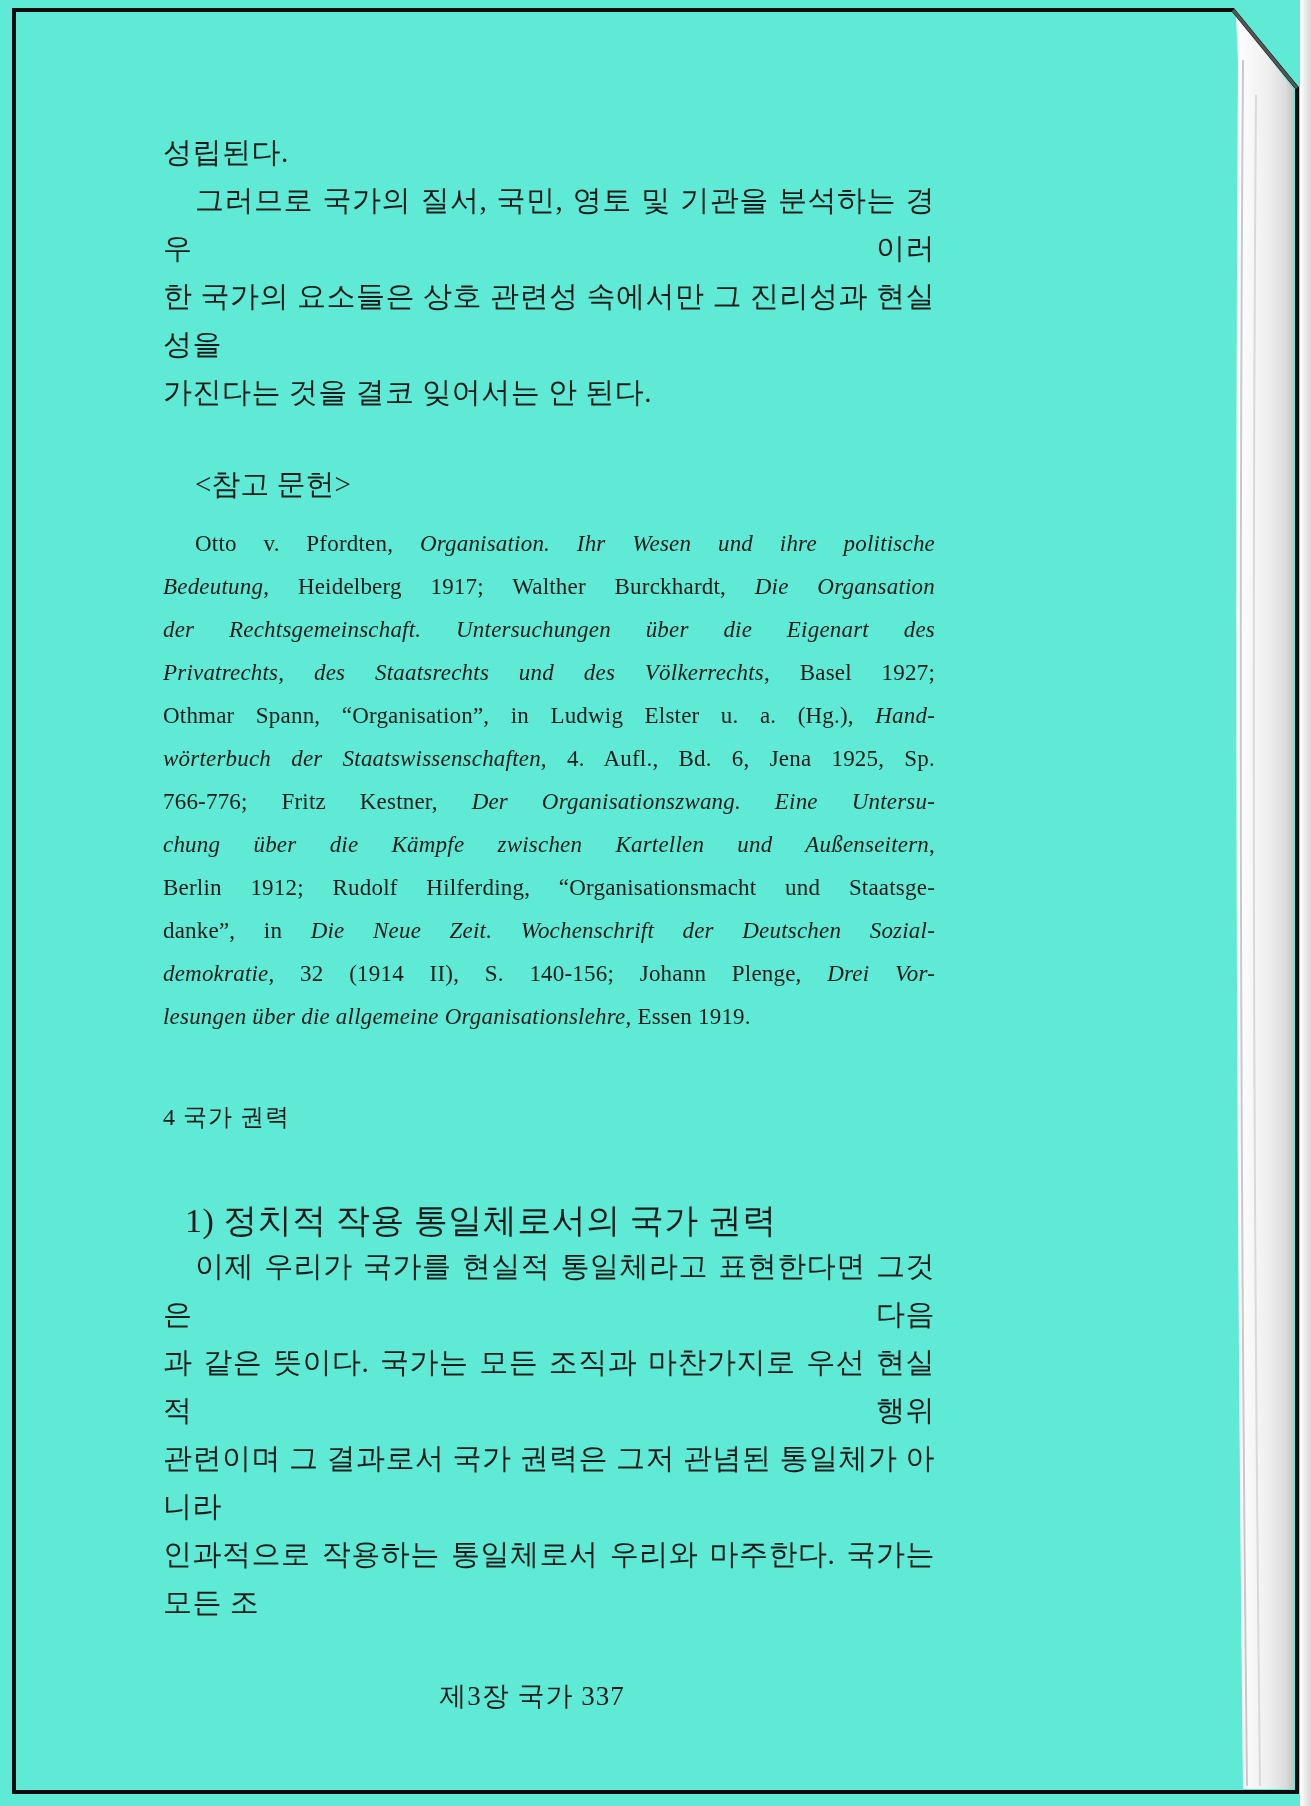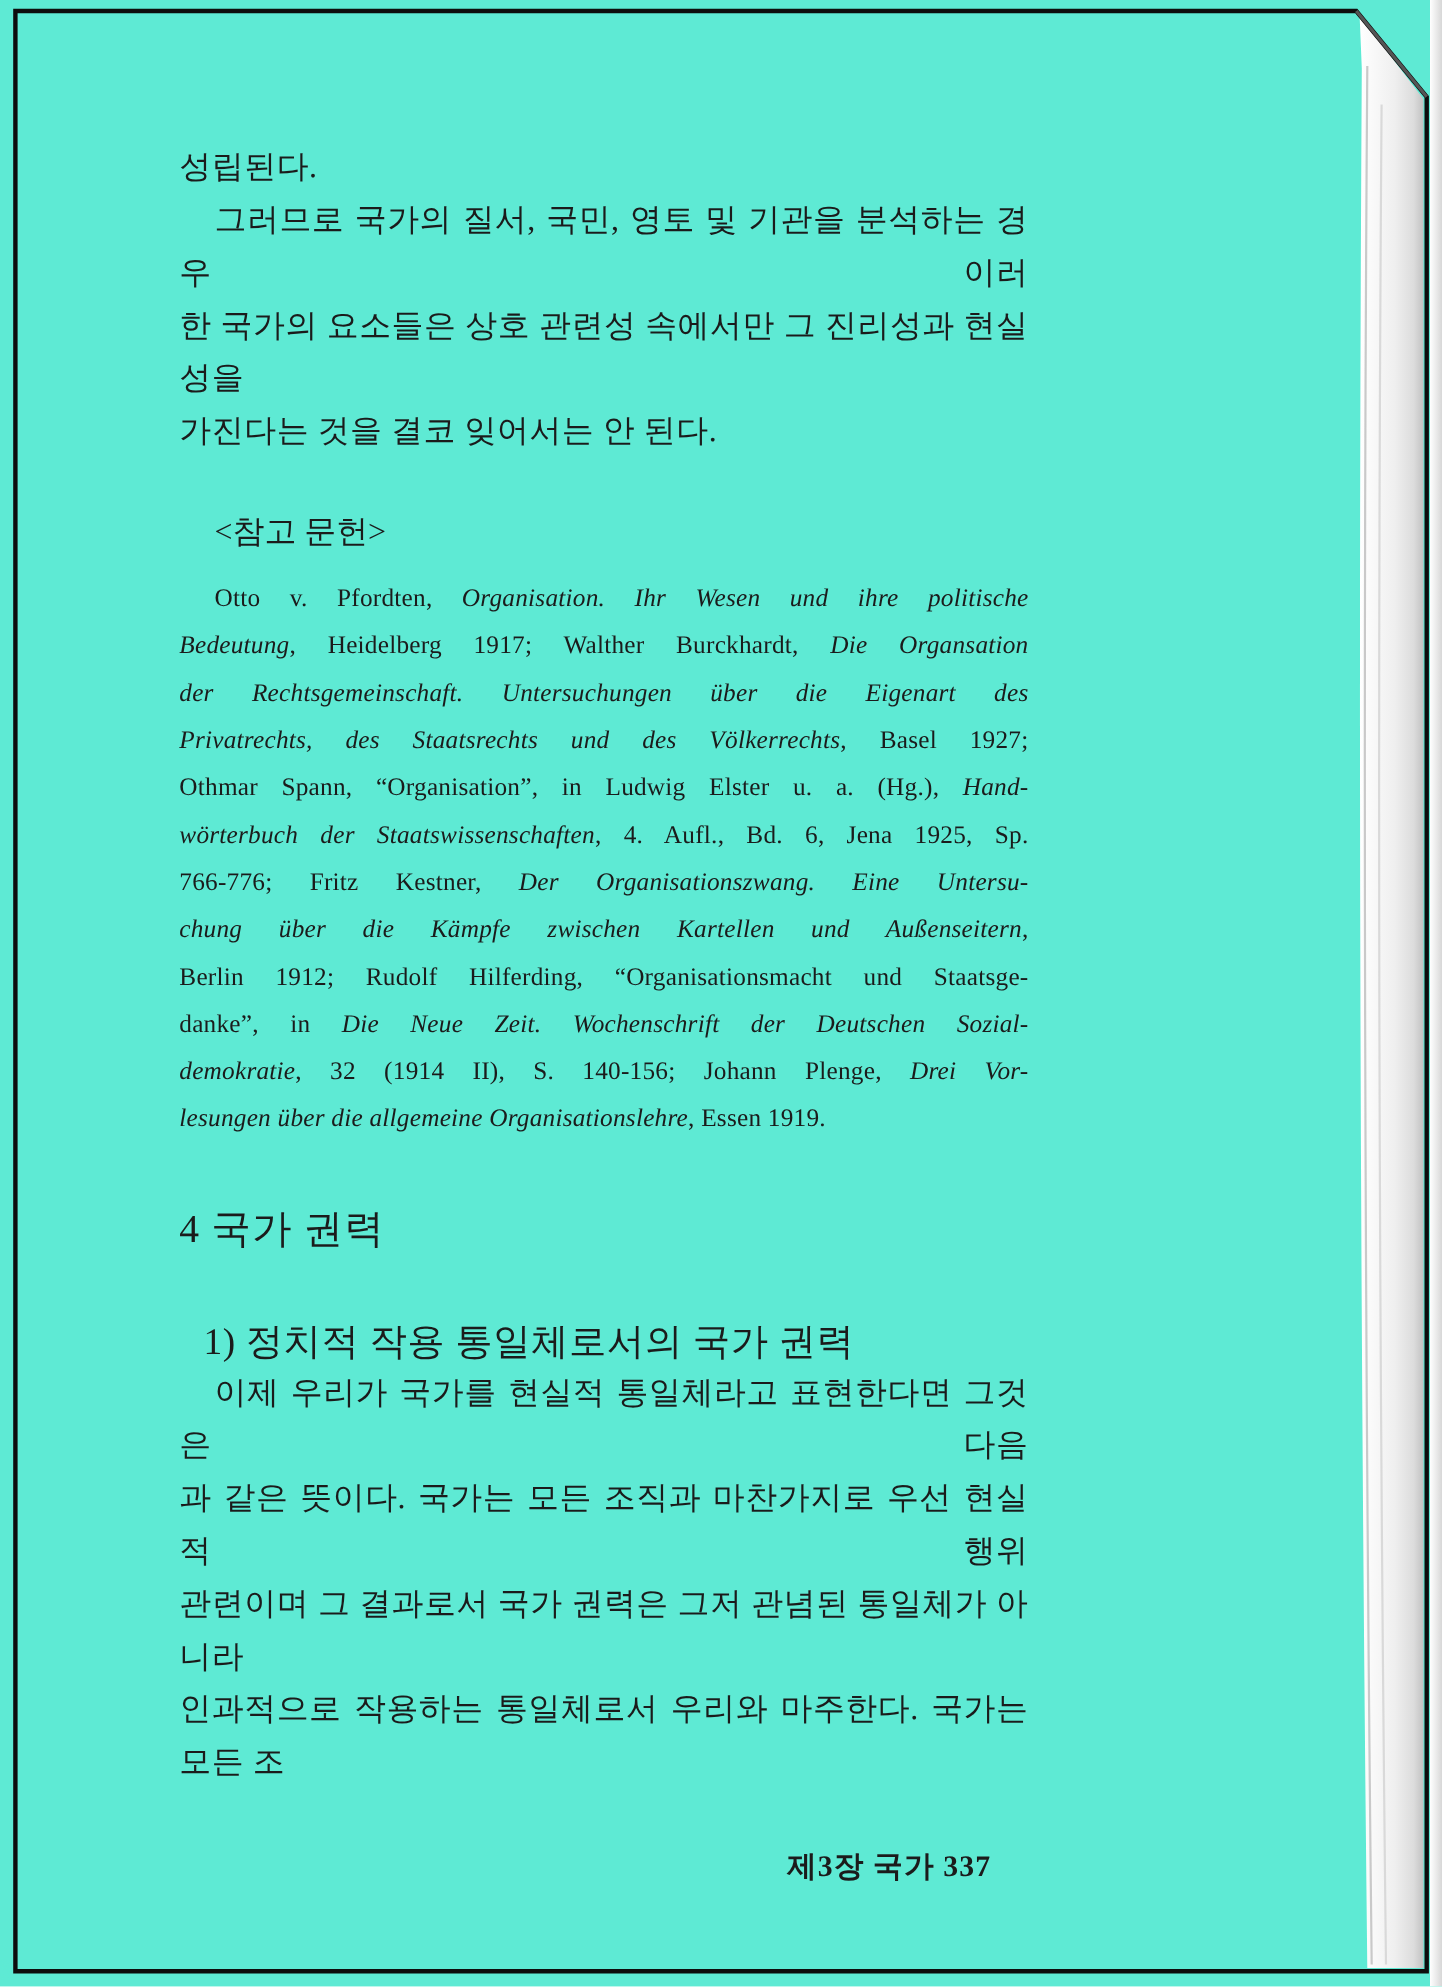--- a/index.html
+++ b/index.html
@@ -45,41 +45,41 @@
   .bib-block {
     margin-top: 14px;
     font-size: 23px;
     line-height: 43px;
     letter-spacing: 0.2px;
   }
   .bib-block em { font-style: italic; }
 
   .section-title {
     margin-top: 56px;
-    font-size: 36px;
+    font-size: 24px;
     line-height: 46px;
     letter-spacing: 1px;
   }
 
   .subsection-title {
     margin-top: 60px;
     padding-left: 22px;
     font-size: 34px;
     line-height: 42px;
     letter-spacing: 0.5px;
   }
 
   .para-body { }
 
   .page-footer {
     margin-top: 52px;
-    text-align: right;
+    text-align: center;
     padding-right: 34px;
     font-size: 27px;
-    font-weight: 700;
+    font-weight: 400;
     letter-spacing: 1px;
   }
 </style>
 </head>
 <body>
 
 <div class="scan">
 
   <svg class="frame-svg" width="1311" height="1806" viewBox="0 0 1311 1806" xmlns="http://www.w3.org/2000/svg">
     <defs>

